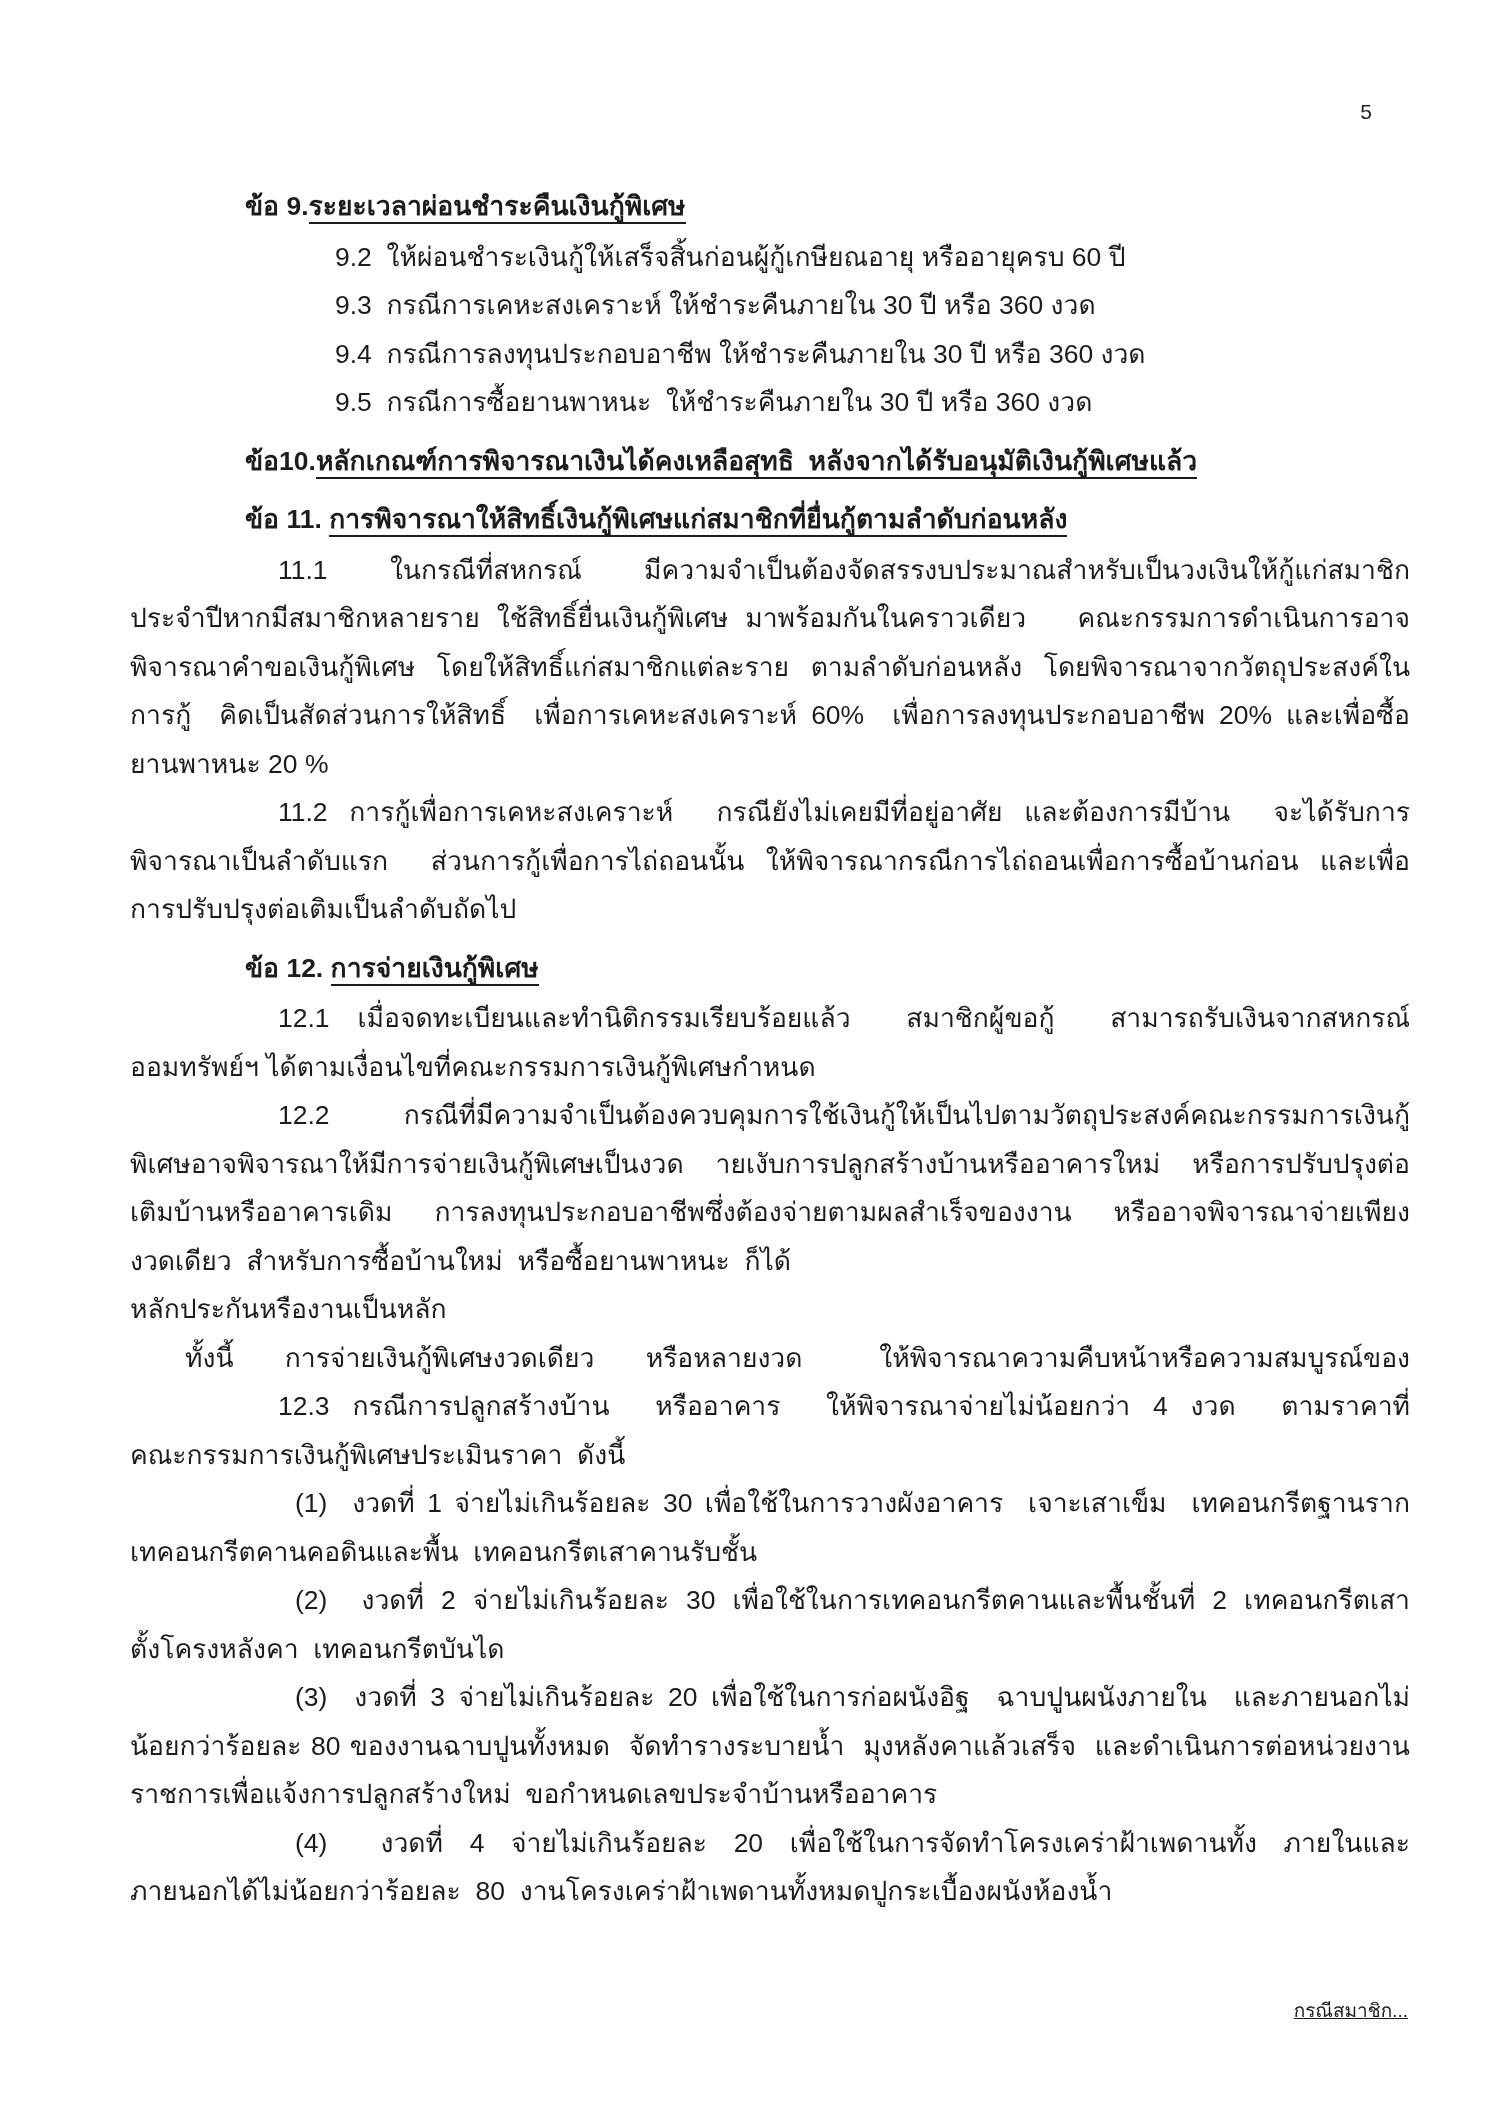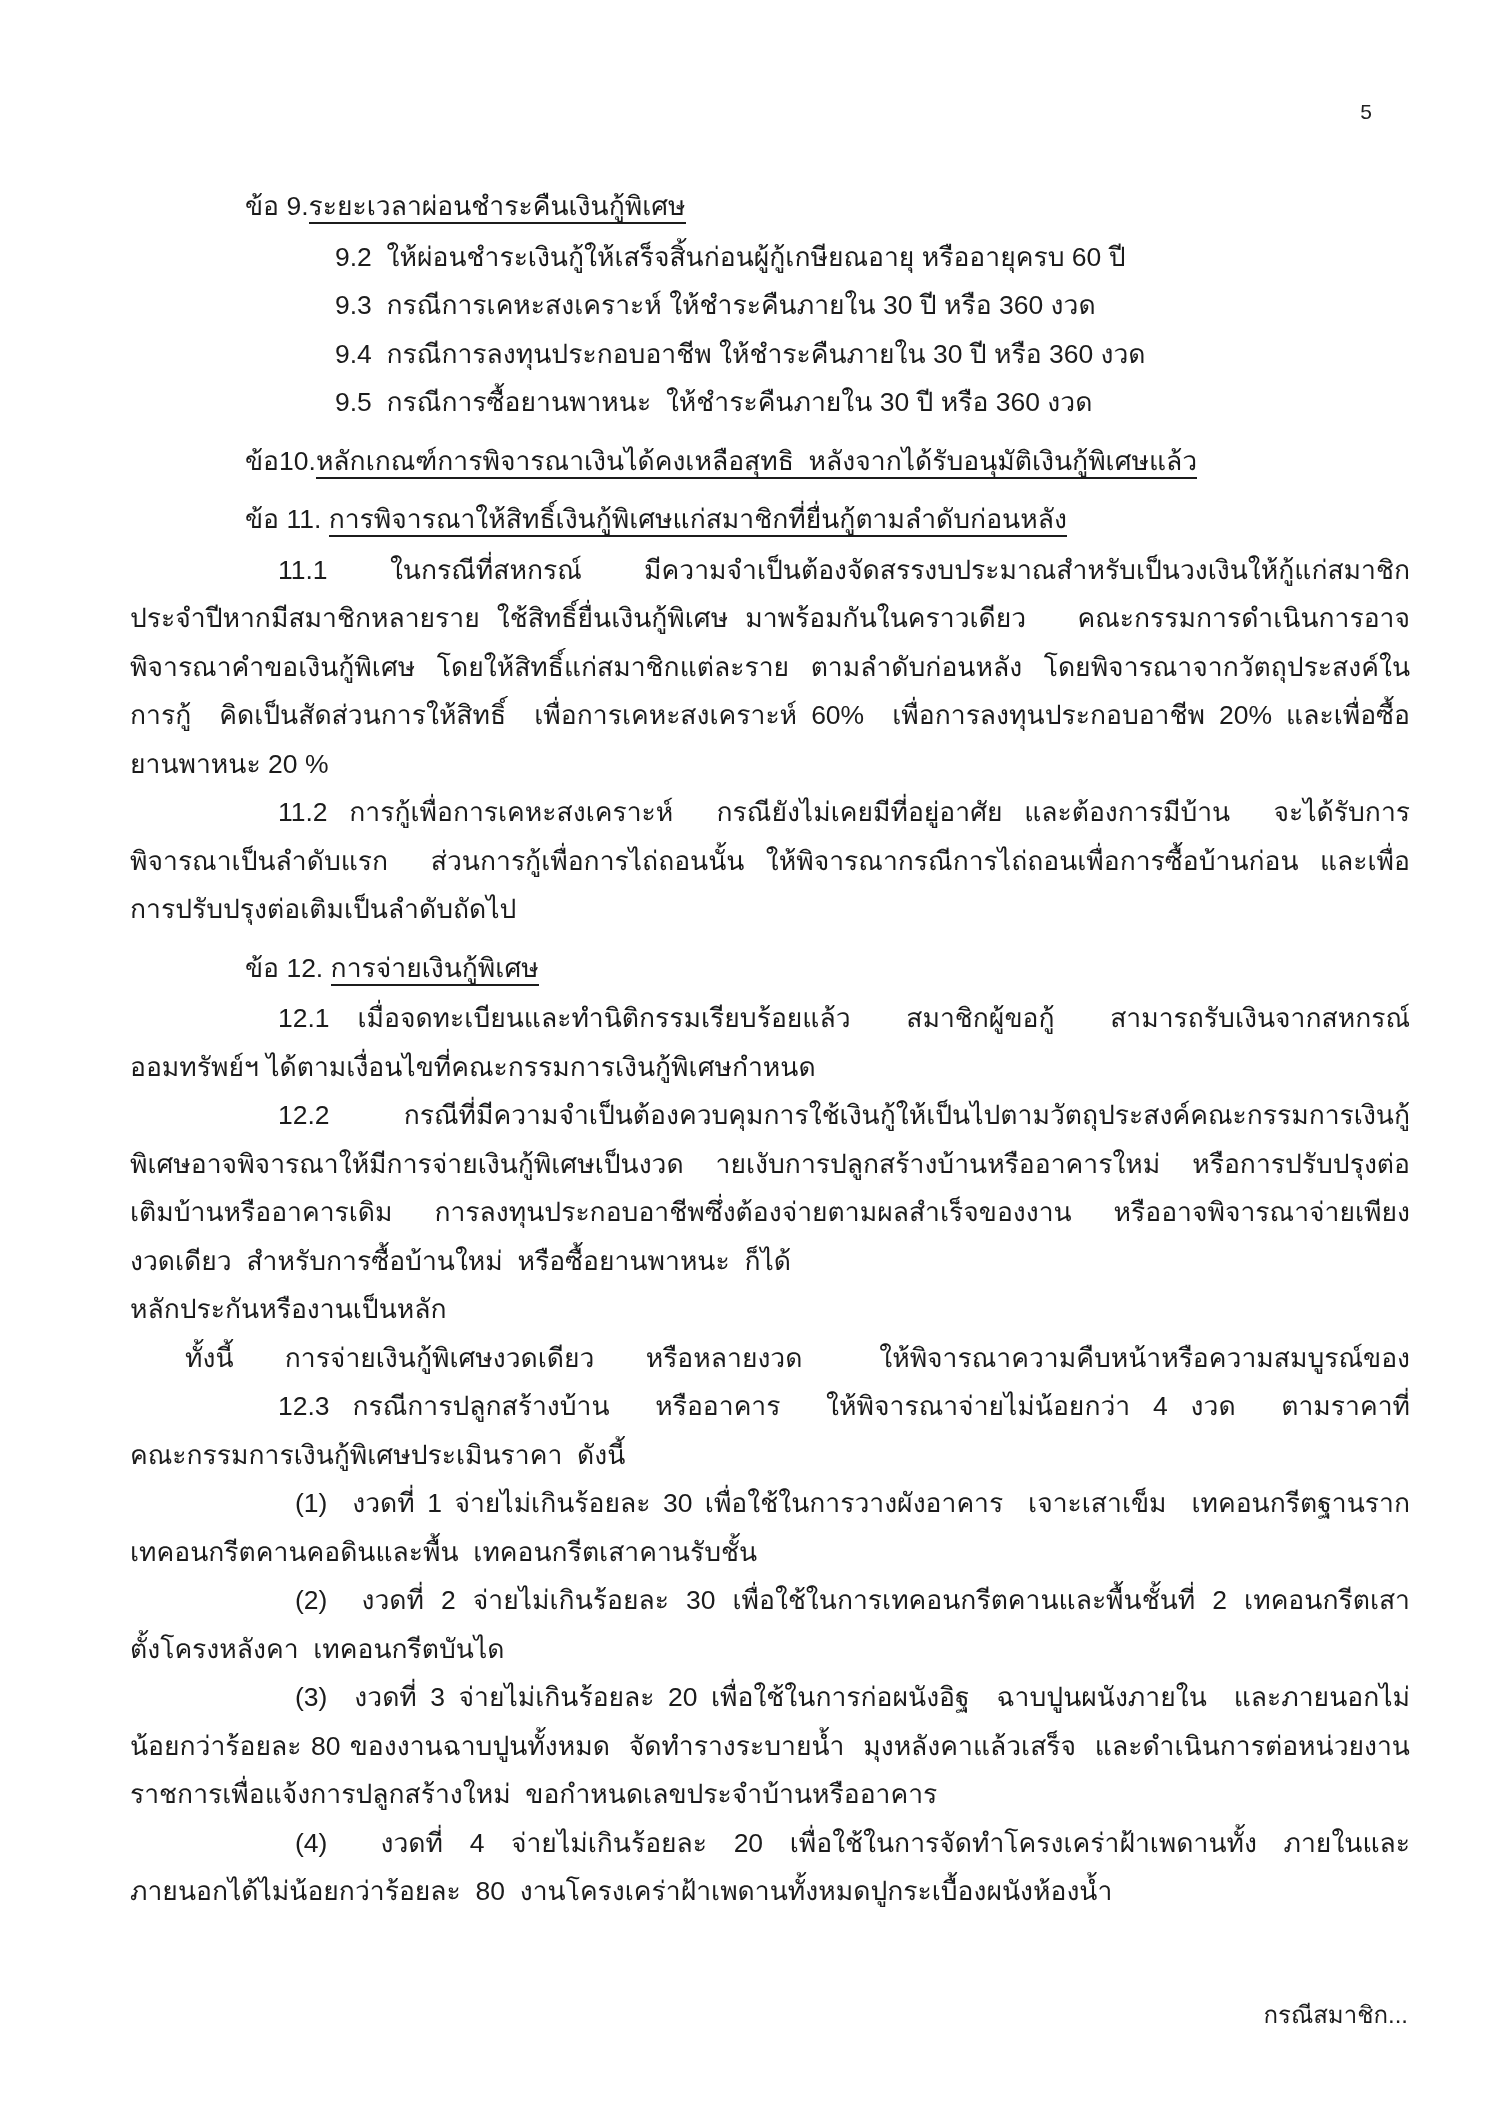--- a/index.html
+++ b/index.html
@@ -34,40 +34,41 @@
     left: 130px;
     width: 1280px;
   }
   .line {
     font-size: 26.5px;
     line-height: 48.5px;
     white-space: pre-wrap;
     min-height: 48.5px;
   }
   
-  .line.heading  { padding-left: 115px; font-weight: normal; margin-top: 10px; margin-bottom: 2px; }
+  .line.heading  { padding-left: 115px; font-weight: bold; margin-top: 10px; margin-bottom: 2px; }
   .line.item     { padding-left: 205px; }
   .line.para     { padding-left: 148px; }
   .line.sub      { padding-left: 165px; }
   .line.note     { padding-left: 55px; }
   .line.cont, .line.end { padding-left: 0; }
   .line.full {
     text-align: justify;
     text-align-last: justify;
   }
   .heading .heading-title {
     border-bottom: 2.5px solid #1c1c1c;
     padding-bottom: 1px;
   }
   .footer-note {
     position: absolute;
     top: 1995px;
     right: 92px;
-    font-size: 24px;
+    font-size: 19px;
     color: #1c1c1c;
+    text-decoration: underline;
   }
 </style>
 </head>
 <body>
 
 <div class="page">
   <div class="page-number">5</div>
 
   <div class="content" id="content">
       <div class="line heading"><span>ข้อ 9.</span><span class="heading-title">ระยะเวลาผ่อนชำระคืนเงินกู้พิเศษ</span></div>

